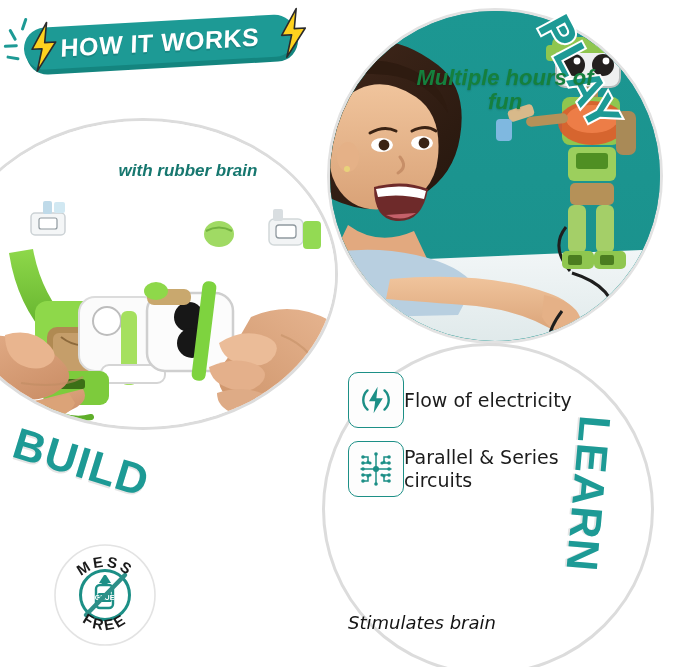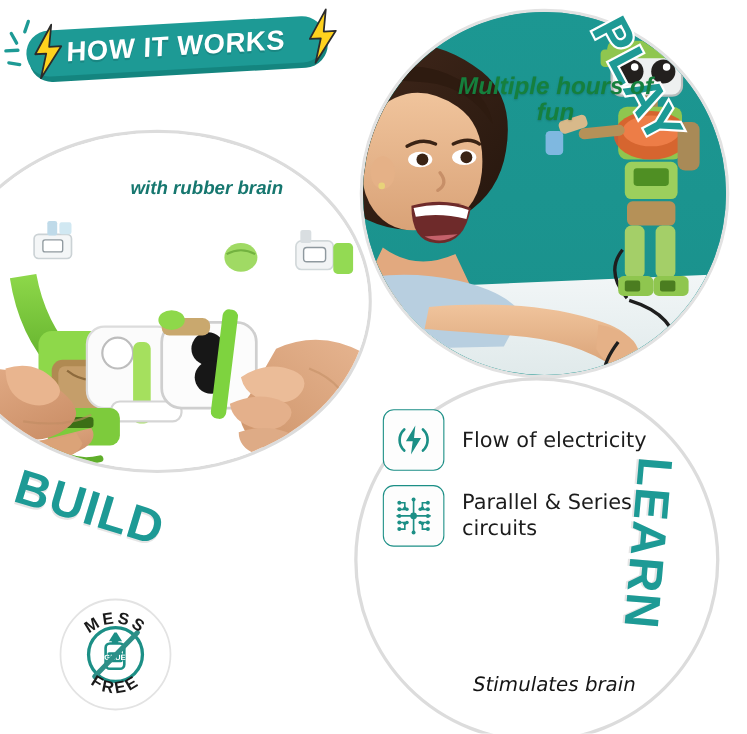--- a/index.html
+++ b/index.html
@@ -145,21 +145,20 @@
   .learn-list {
     position: absolute;
     left: 348px;
     top: 372px;
     width: 250px;
     z-index: 5;
   }
   .learn-row {
     display: flex;
     align-items: center;
-    gap: 16px;
     margin-bottom: 13px;
   }
   .icon-box {
     width: 54px;
     height: 54px;
     min-width: 54px;
     border: 1.6px solid #1c8f86;
     border-radius: 10px;
     background: #fdfdfd;
     display: flex;
@@ -170,21 +169,21 @@
     color: #1c1c1c;
     font-size: 19px;
     line-height: 23px;
     font-family: "DejaVu Sans", sans-serif;
   }
   .learn-footer {
     position: absolute;
     left: 348px;
     top: 612px;
     width: 230px;
-    text-align: right;
+    text-align: left;
     font-style: italic;
     font-size: 18px;
     color: #141414;
     z-index: 5;
     font-family: "DejaVu Sans", sans-serif;
   }
 
   
   .word {
     position: absolute;

